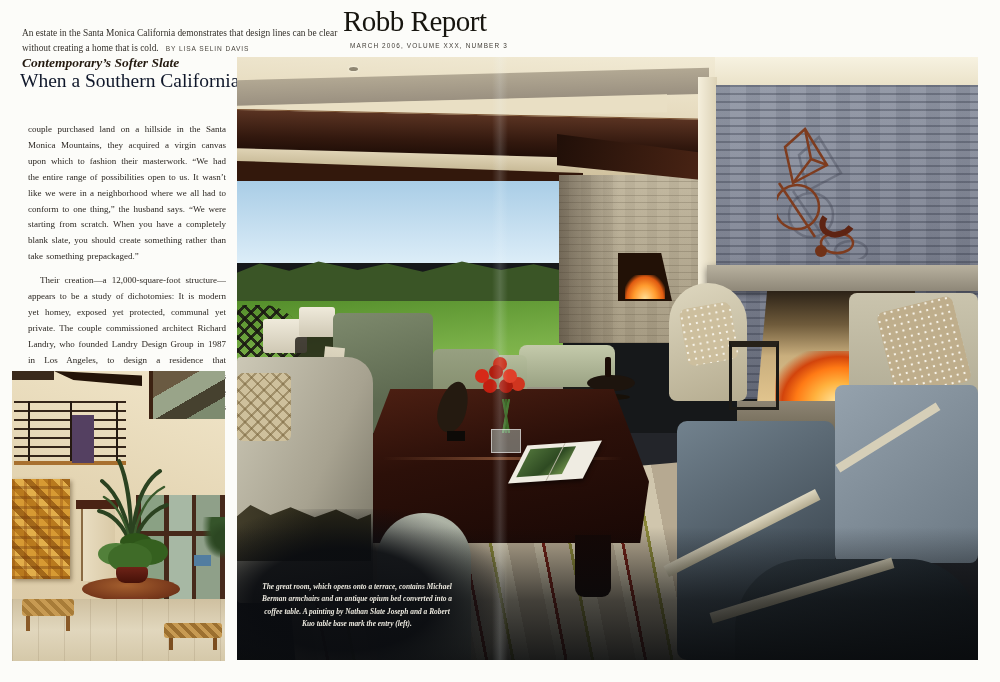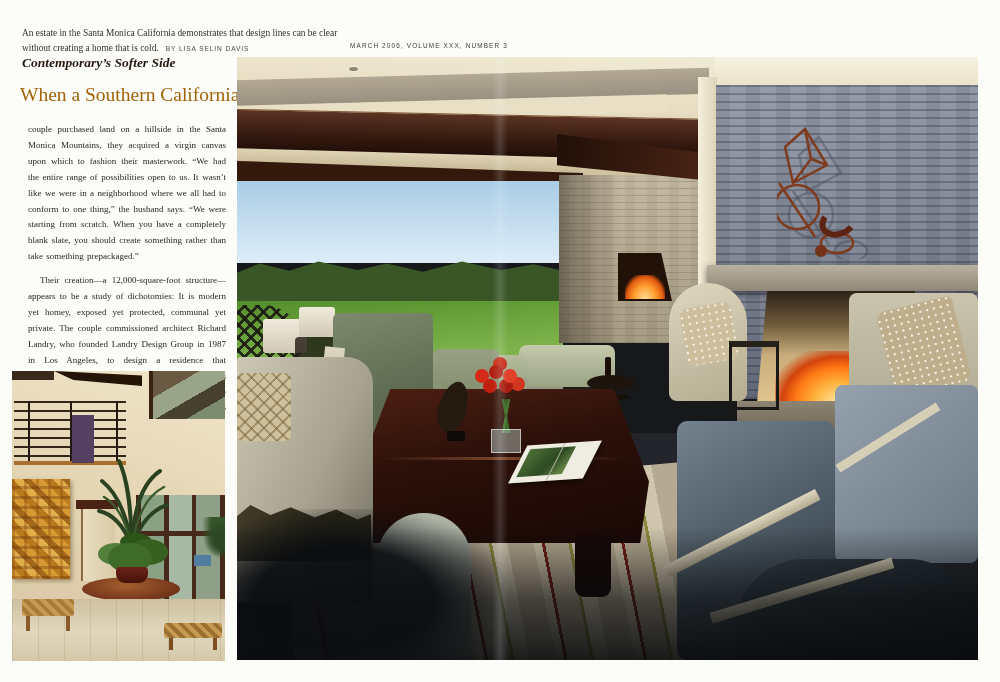--- a/index.html
+++ b/index.html
@@ -6,21 +6,21 @@
   .abs{position:absolute;}
   #page{position:relative;width:1000px;height:682px;background:#fcfcf9;overflow:hidden;
         font-family:"Liberation Serif", serif;color:#26221d;margin:0 auto;}
 
   
   #kicker{left:22px;top:26px;width:320px;font-size:9.4px;line-height:1.55;color:#35312b;}
   #kicker .byline{font-family:"Liberation Sans",sans-serif;font-size:6.6px;letter-spacing:.9px;color:#4c4841;}
   #masthead-title{left:343px;top:5px;font-size:29px;letter-spacing:-.5px;color:#17150f;font-weight:400;white-space:nowrap;}
   #masthead-issue{left:350px;top:42px;font-family:"Liberation Sans",sans-serif;font-size:6.4px;letter-spacing:1.15px;color:#3f3b34;white-space:nowrap;}
   #section-label{left:22px;top:55px;font-size:13.5px;font-weight:700;font-style:italic;color:#241a10;}
-  #headline{left:20px;top:84px;font-size:19.5px;color:#a16207;white-space:nowrap;}
+  #headline{left:20px;top:70px;font-size:19.5px;color:#0f172a;white-space:nowrap;}
   #body-copy{left:20px;top:114px;width:214px;font-size:9px;line-height:15.9px;text-align:justify;color:#2b2621;word-spacing:1px;}
   #body-copy p{margin:8px;}
   #body-copy p + p{text-indent:12px;}
 
   
   #main-photo{left:237px;top:57px;width:741px;height:603px;background:#16181a;overflow:hidden;}
   .mp-ceiling{left:0;top:0;width:741px;height:118px;background:linear-gradient(183deg,#f4eeda 0%,#e7dcc0 45%,#cbbb96 100%);}
   .mp-ceiling-right{left:478px;top:0;width:263px;height:34px;background:linear-gradient(#f7f2e1,#e8dfc4);}
   .mp-light{width:9px;height:4px;border-radius:50%;background:#8f8672;box-shadow:0 0 3px #fffef0;}
   .mp-soffit{left:0;top:17px;width:472px;height:26px;background:linear-gradient(180deg,#b2a893,#9a9080);transform:skewY(-1.5deg);}
@@ -156,23 +156,24 @@
 </head>
 <body>
 
 <div id="page">
 
   <div id="kicker" class="abs">
     <span>An estate in the Santa Monica California demonstrates that design lines can be clear without creating a home that is cold.</span> 
     <span class="byline">BY LISA SELIN DAVIS</span>
   </div>
 
+  <div id="masthead-title" class="abs">Robb Report</div>
   <div id="masthead-issue" class="abs">MARCH 2006, VOLUME XXX, NUMBER 3</div>
 
-  <div id="section-label" class="abs">Contemporary’s Softer Side</div>
+  <div id="section-label" class="abs">Contemporary’s Softer Slate</div>
   <div id="headline" class="abs">When a Southern California</div>
 
   <div id="body-copy" class="abs">
     <p>couple purchased land on a hillside in the Santa Monica Mountains, they acquired a virgin canvas upon which to fashion their masterwork. “We had the entire range of possibilities open to us. It wasn’t like we were in a neighborhood where we all had to conform to one thing,” the husband says. “We were starting from scratch. When you have a completely blank slate, you should create something rather than take something prepackaged.”</p>
     <p>Their creation—a 12,000-square-foot structure—appears to be a study of dichotomies: It is modern yet homey, exposed yet protected, communal yet private. The couple commissioned architect Richard Landry, who founded Landry Design Group in 1987 in Los Angeles, to design a residence that accommodates their lifestyle, which involves spending a great deal of time outside. “We both love the outdoors, and the mountains in particular,” says the husband.</p>
   </div>
 
   <div id="main-photo" class="abs">
     <div class="abs mp-ceiling"></div>
     <div class="abs mp-ceiling-right"></div>
@@ -269,20 +270,21 @@
     <div class="abs mp-armbarB"></div>
     <div class="abs mp-graychairA"></div>
     <div class="abs mp-armbarA"></div>
     <div class="abs mp-boucle"></div>
     <div class="abs mp-cornerchair"></div>
     <div class="abs mp-cornerbar"></div>
 
     <div class="abs mp-vignette"></div>
     <div class="abs mp-capshadow"></div>
     <div class="abs mp-fold"></div>
+    <div id="photo-caption" class="abs">The great room, which opens onto a terrace, contains Michael Berman armchairs and an antique opium bed converted into a coffee table. A painting by Nathan Slate Joseph and a Robert Kuo table base mark the entry (left).</div>
   </div>
 
   <div id="entry-photo" class="abs">
     <div class="abs ep-beam1"></div>
     <div class="abs ep-beam2"></div>
     <div class="abs ep-upper-right"></div>
     <div class="abs ep-railing"></div>
     <div class="abs ep-panel"></div>
     <div class="abs ep-painting"></div>
     <div class="abs ep-doorhead"></div>

